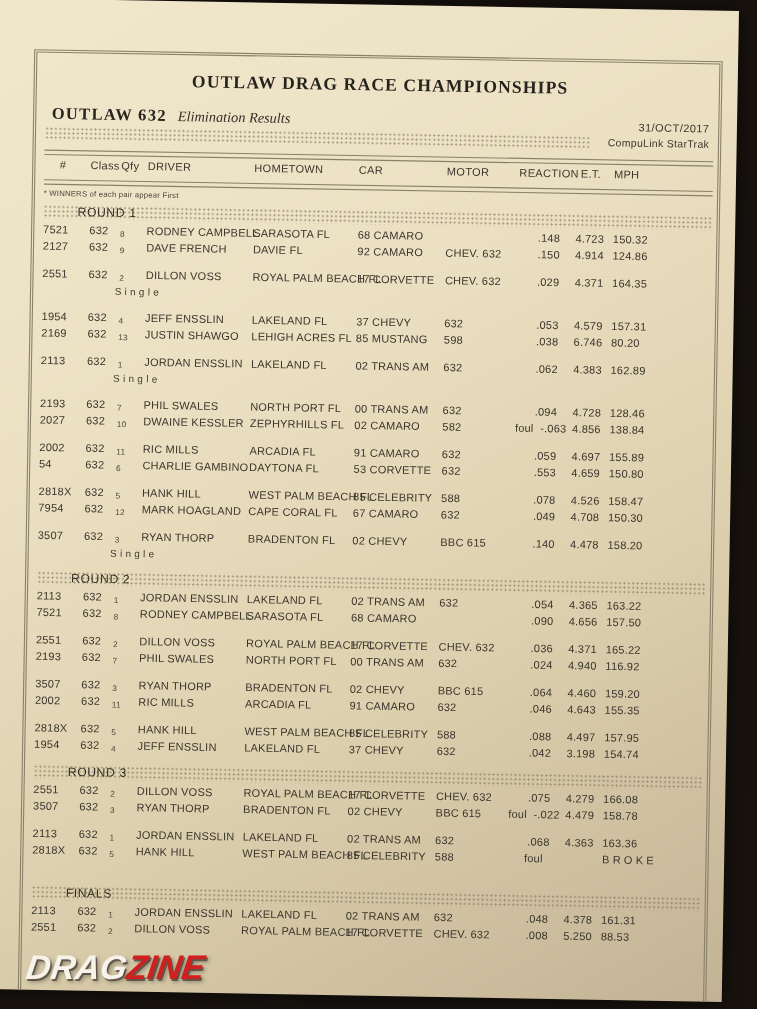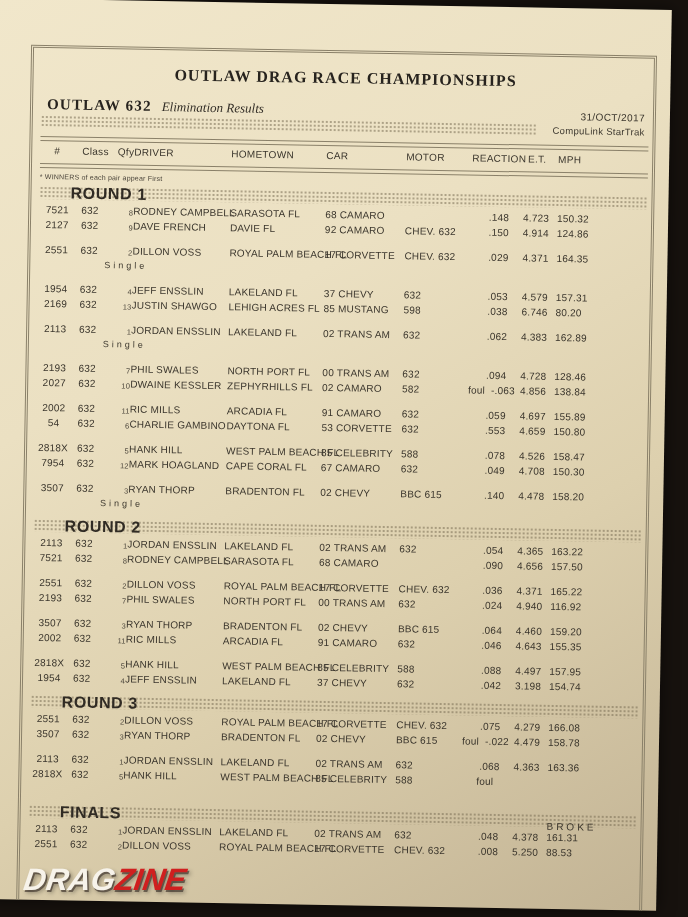--- a/index.html
+++ b/index.html
@@ -60,39 +60,39 @@
     height:3px;border-top:1px solid #8a8069;border-bottom:1px solid #8a8069;
   }
   .dbl-rule.r1{margin-top:9px;}
   .dbl-rule.r2{margin-top:4px;}
   .grid{
     display:grid;
     grid-template-columns:40px 30px 24px 97px 95px 80px 66px 46px 40px 40px;
   }
   .col-head{margin-top:4px;height:14px;font-size:10px;letter-spacing:.3px;}
   .col-head .c-num{text-align:left;padding-left:14px;}
-  .c-num{text-align:center;padding-right:4px;box-sizing:border-box;}
+  .c-num{text-align:left;padding-right:4px;box-sizing:border-box;}
   .c-class{padding-left:2px;}
-  .c-qfy{text-align:right;}
+  .c-qfy{text-align:left;}
   .row .c-qfy{font-size:7.5px;color:#4a443a;padding-top:2px;}
   .c-driver,.c-hometown,.c-car,.c-motor{white-space:nowrap;overflow:visible;}
   .c-re{text-align:right;padding-right:8px;box-sizing:border-box;white-space:nowrap;}
   .c-et{text-align:center;padding-right:2px;}
   .c-mph{text-align:left;padding-right:2px;white-space:nowrap;}
-  .c-mph.broke{letter-spacing:3px;margin-top:44px;}
+  .c-mph.broke{letter-spacing:3px;}
   .foul{margin-right:6px;}
   .note{margin-top:5px;font-size:7px;letter-spacing:.2px;color:#4a443a;}
   .rounds{margin-top:6px;}
   .round{margin-bottom:10px;}
   .round.finals{margin-top:24px;}
   .round-band{
     height:13px;margin-bottom:3px;display:flex;align-items:center;
   }
   .round-band .rb-label{
-    margin-left:31px;font-size:16px;font-weight:bold;letter-spacing:.6px;color:#302b24;
+    margin-left:31px;font-size:11px;font-weight:normal;letter-spacing:.6px;color:#302b24;
   }
   .group{margin-bottom:10px;}
   .row{height:15px;font-size:10px;letter-spacing:.2px;line-height:15px;}
   .single-label{
     height:14px;font-size:9px;letter-spacing:3px;margin-left:66px;line-height:14px;color:#3f3a30;
   }
   .watermark{
     position:absolute;left:24px;top:862px;
     font-style:italic;font-weight:bold;font-size:31px;
     transform:skewX(-8deg);

